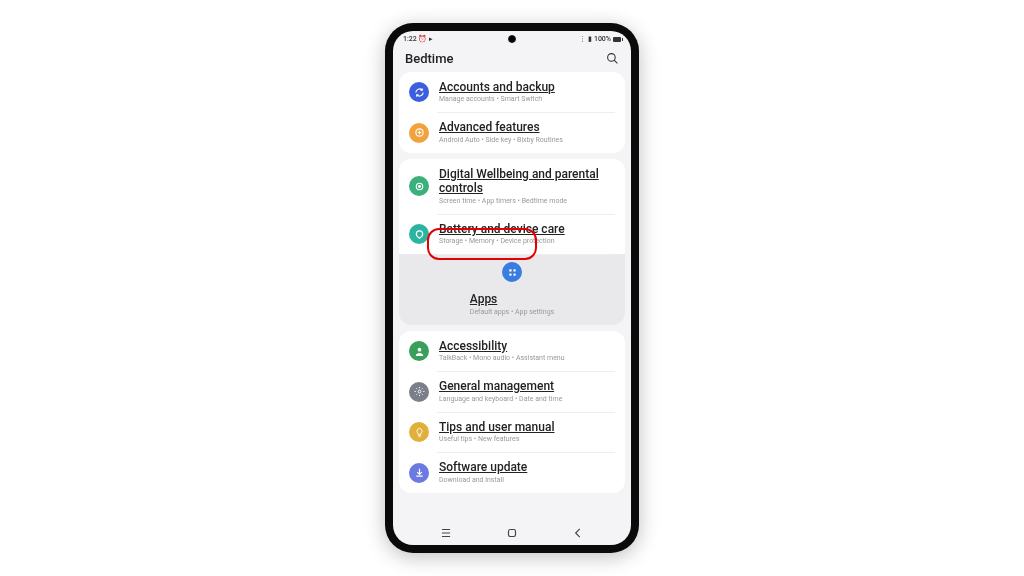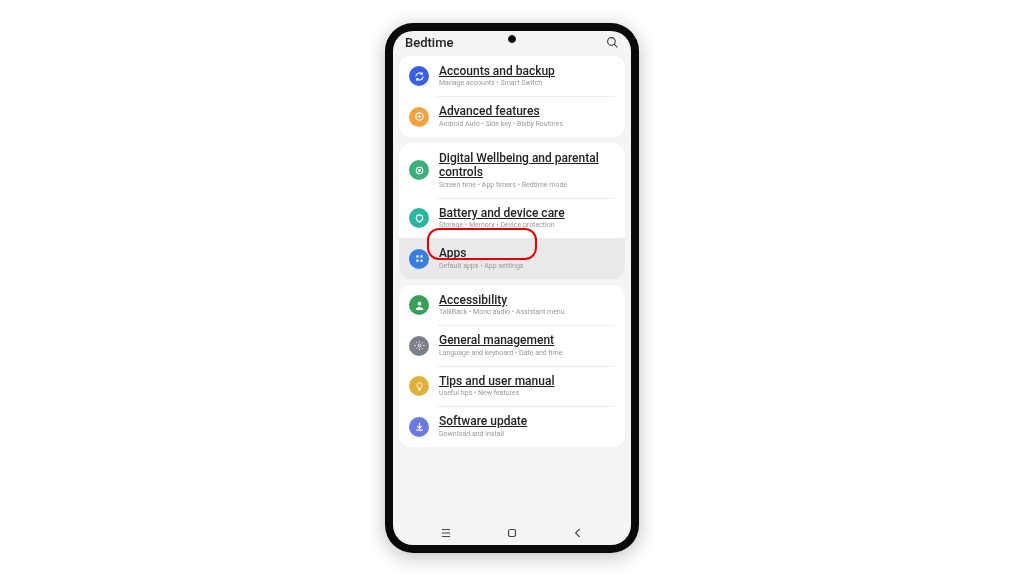--- a/index.html
+++ b/index.html
@@ -85,20 +85,21 @@
   }
   .item {
     display: flex;
     align-items: center;
     padding: 8px 10px;
     gap: 10px;
     position: relative;
   }
   .item.highlight {
     background: #e9e9eb;
+    flex-direction: column;
   }
   .item + .item::before {
     content: "";
     position: absolute;
     top: 0;
     left: 38px;
     right: 10px;
     height: 1px;
     background: #eee;
   }
@@ -153,20 +154,33 @@
   .bat { display:inline-block; width:8px; height:5px; background:#333; border-radius:1px; position:relative; }
   .bat::after { content:""; position:absolute; right:-2px; top:1px; width:1px; height:3px; background:#333; }
 </style>
 </head>
 <body>
 
 <div class="phone">
   <div class="camera"></div>
   <div class="screen">
 
+    <div class="statusbar">
+      <div class="left">
+        <span>1:22</span>
+        <span> ⏰</span>
+        <span> ▸</span>
+      </div>
+      <div class="right">
+        <span>⋮</span>
+        <span>▮</span>
+        <span>100%</span>
+        <span class="bat"></span>
+      </div>
+    </div>
 
     <div class="header">
       <div class="header-title">Bedtime</div>
       <div class="search-icon">
         <svg viewBox="0 0 24 24" fill="none" stroke="#333" stroke-width="2">
             <circle cx="10" cy="10" r="7"></circle>
             <line x1="15" y1="15" x2="21" y2="21"></line>
           </svg>
       </div>
     </div>

